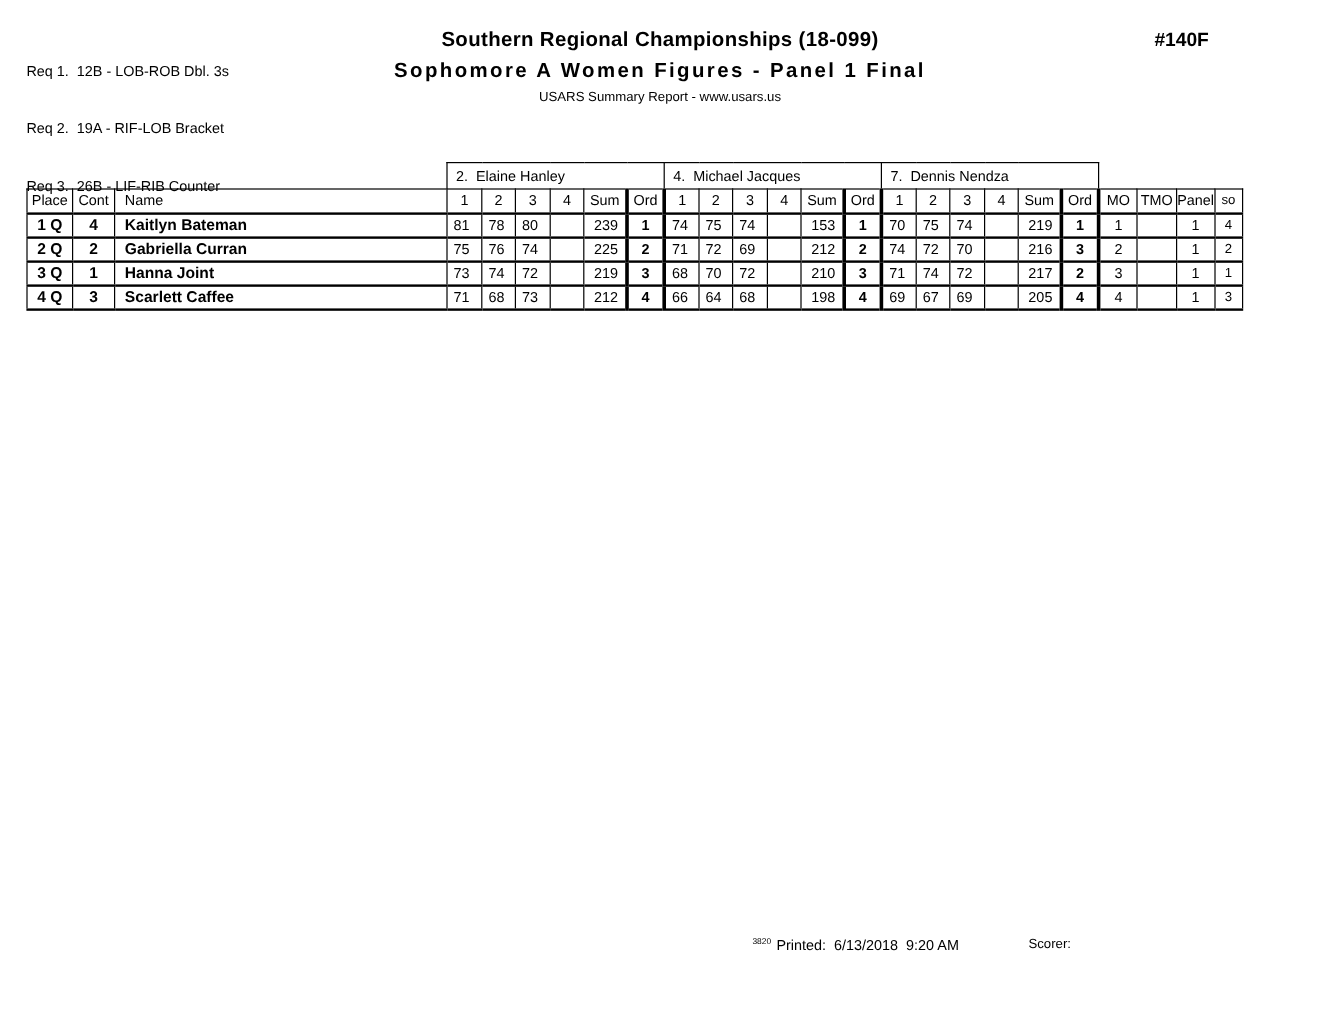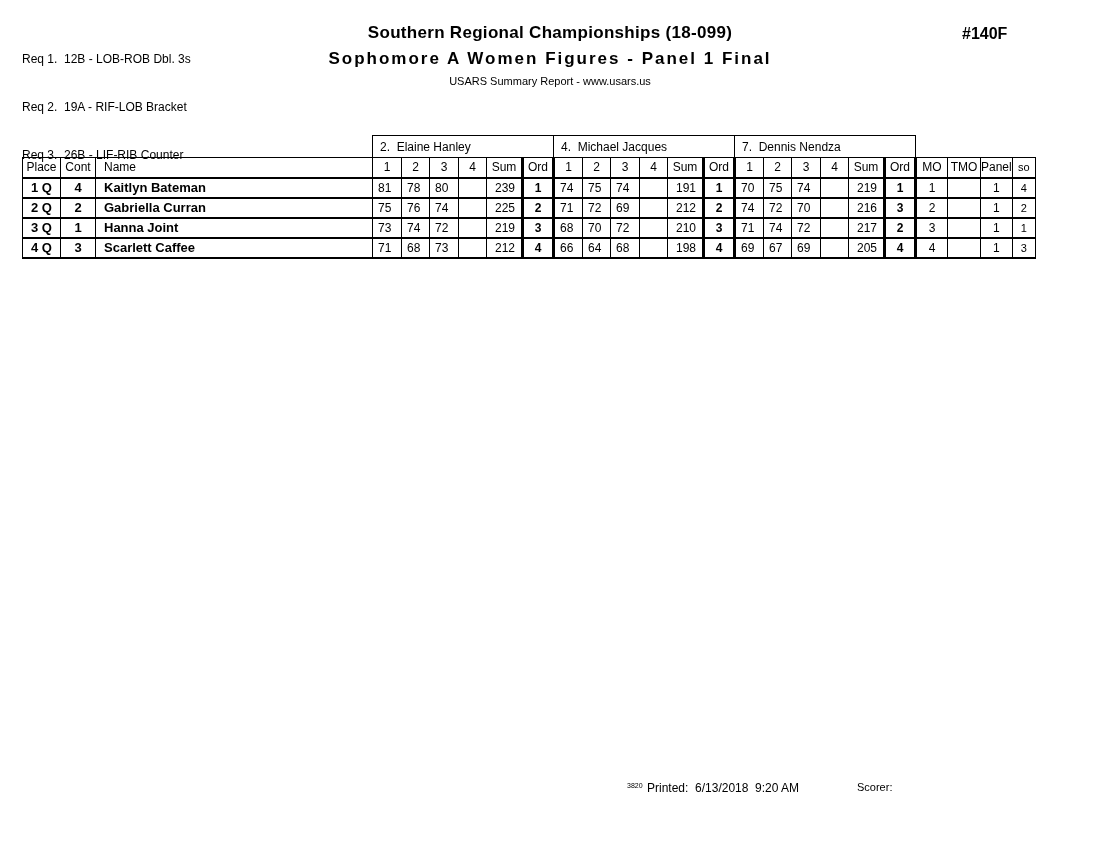--- a/index.html
+++ b/index.html
@@ -157,21 +157,21 @@
     <td class="scorecol">78</td>
     <td class="scorecol">80</td>
     <td class="scorecol"></td>
     <td class="sumcol">239</td>
     <td class="ordcol b">1</td>
 
     <td class="scorecol">74</td>
     <td class="scorecol">75</td>
     <td class="scorecol">74</td>
     <td class="scorecol"></td>
-    <td class="sumcol">191</td>
+    <td class="sumcol">153</td>
     <td class="ordcol b">1</td>
 
     <td class="scorecol">70</td>
     <td class="scorecol">75</td>
     <td class="scorecol">74</td>
     <td class="scorecol"></td>
     <td class="sumcol">219</td>
     <td class="ordcol b">1</td>
 
     <td>1</td>

